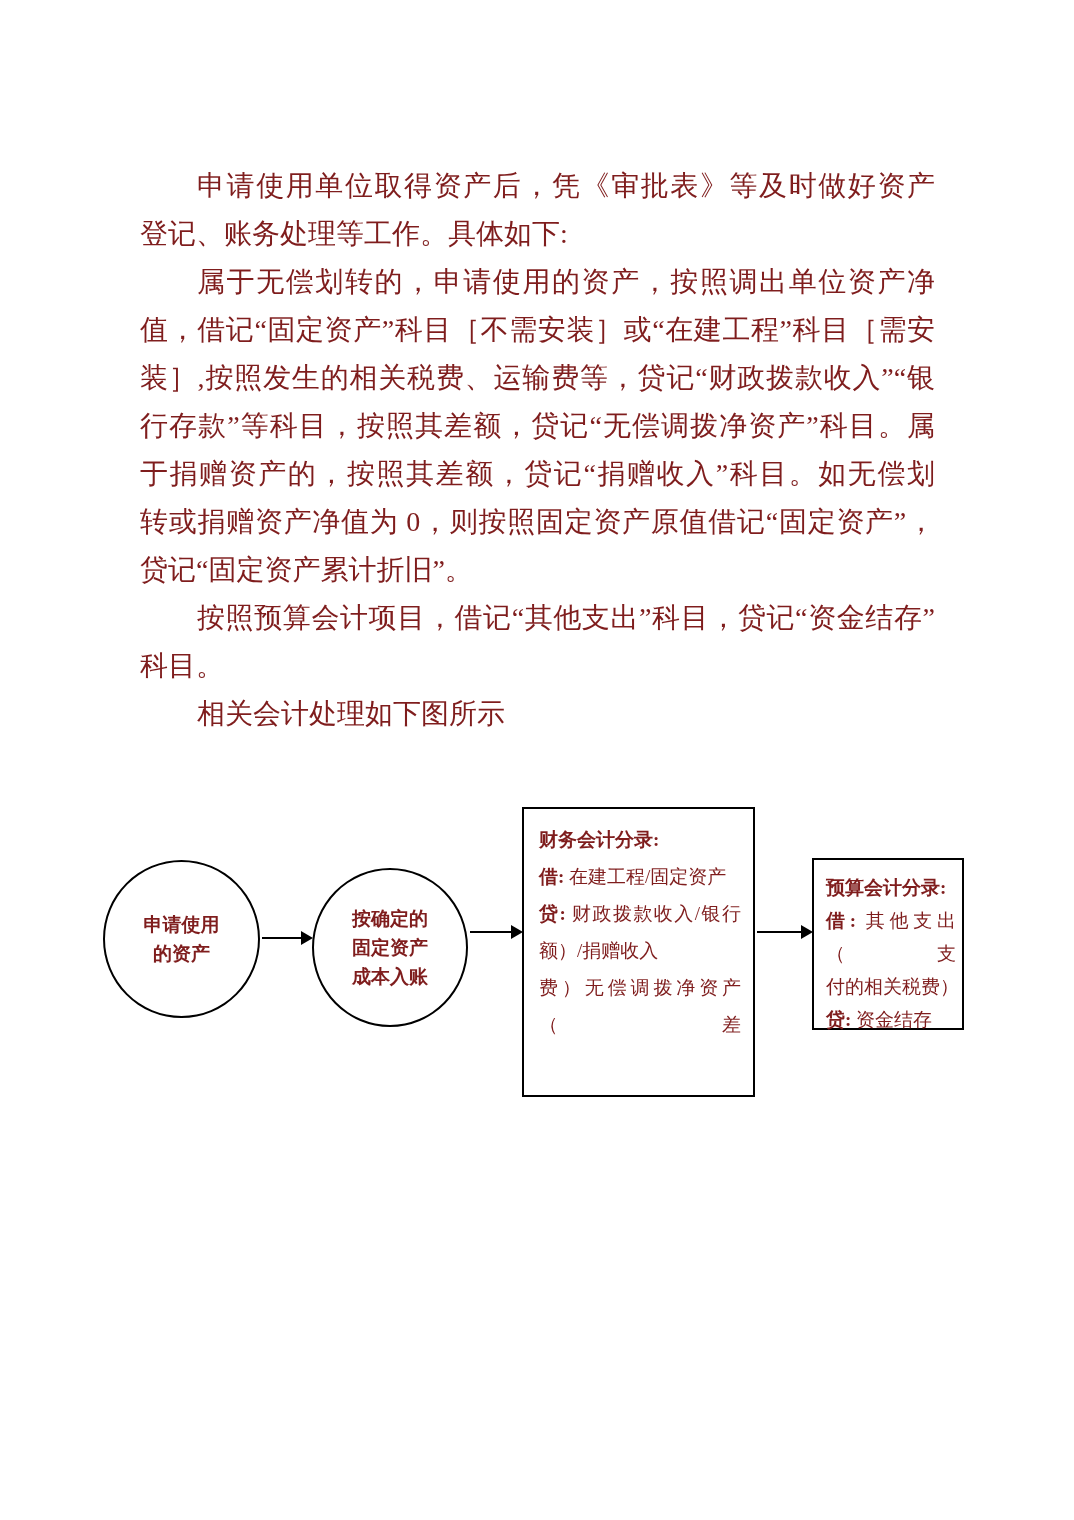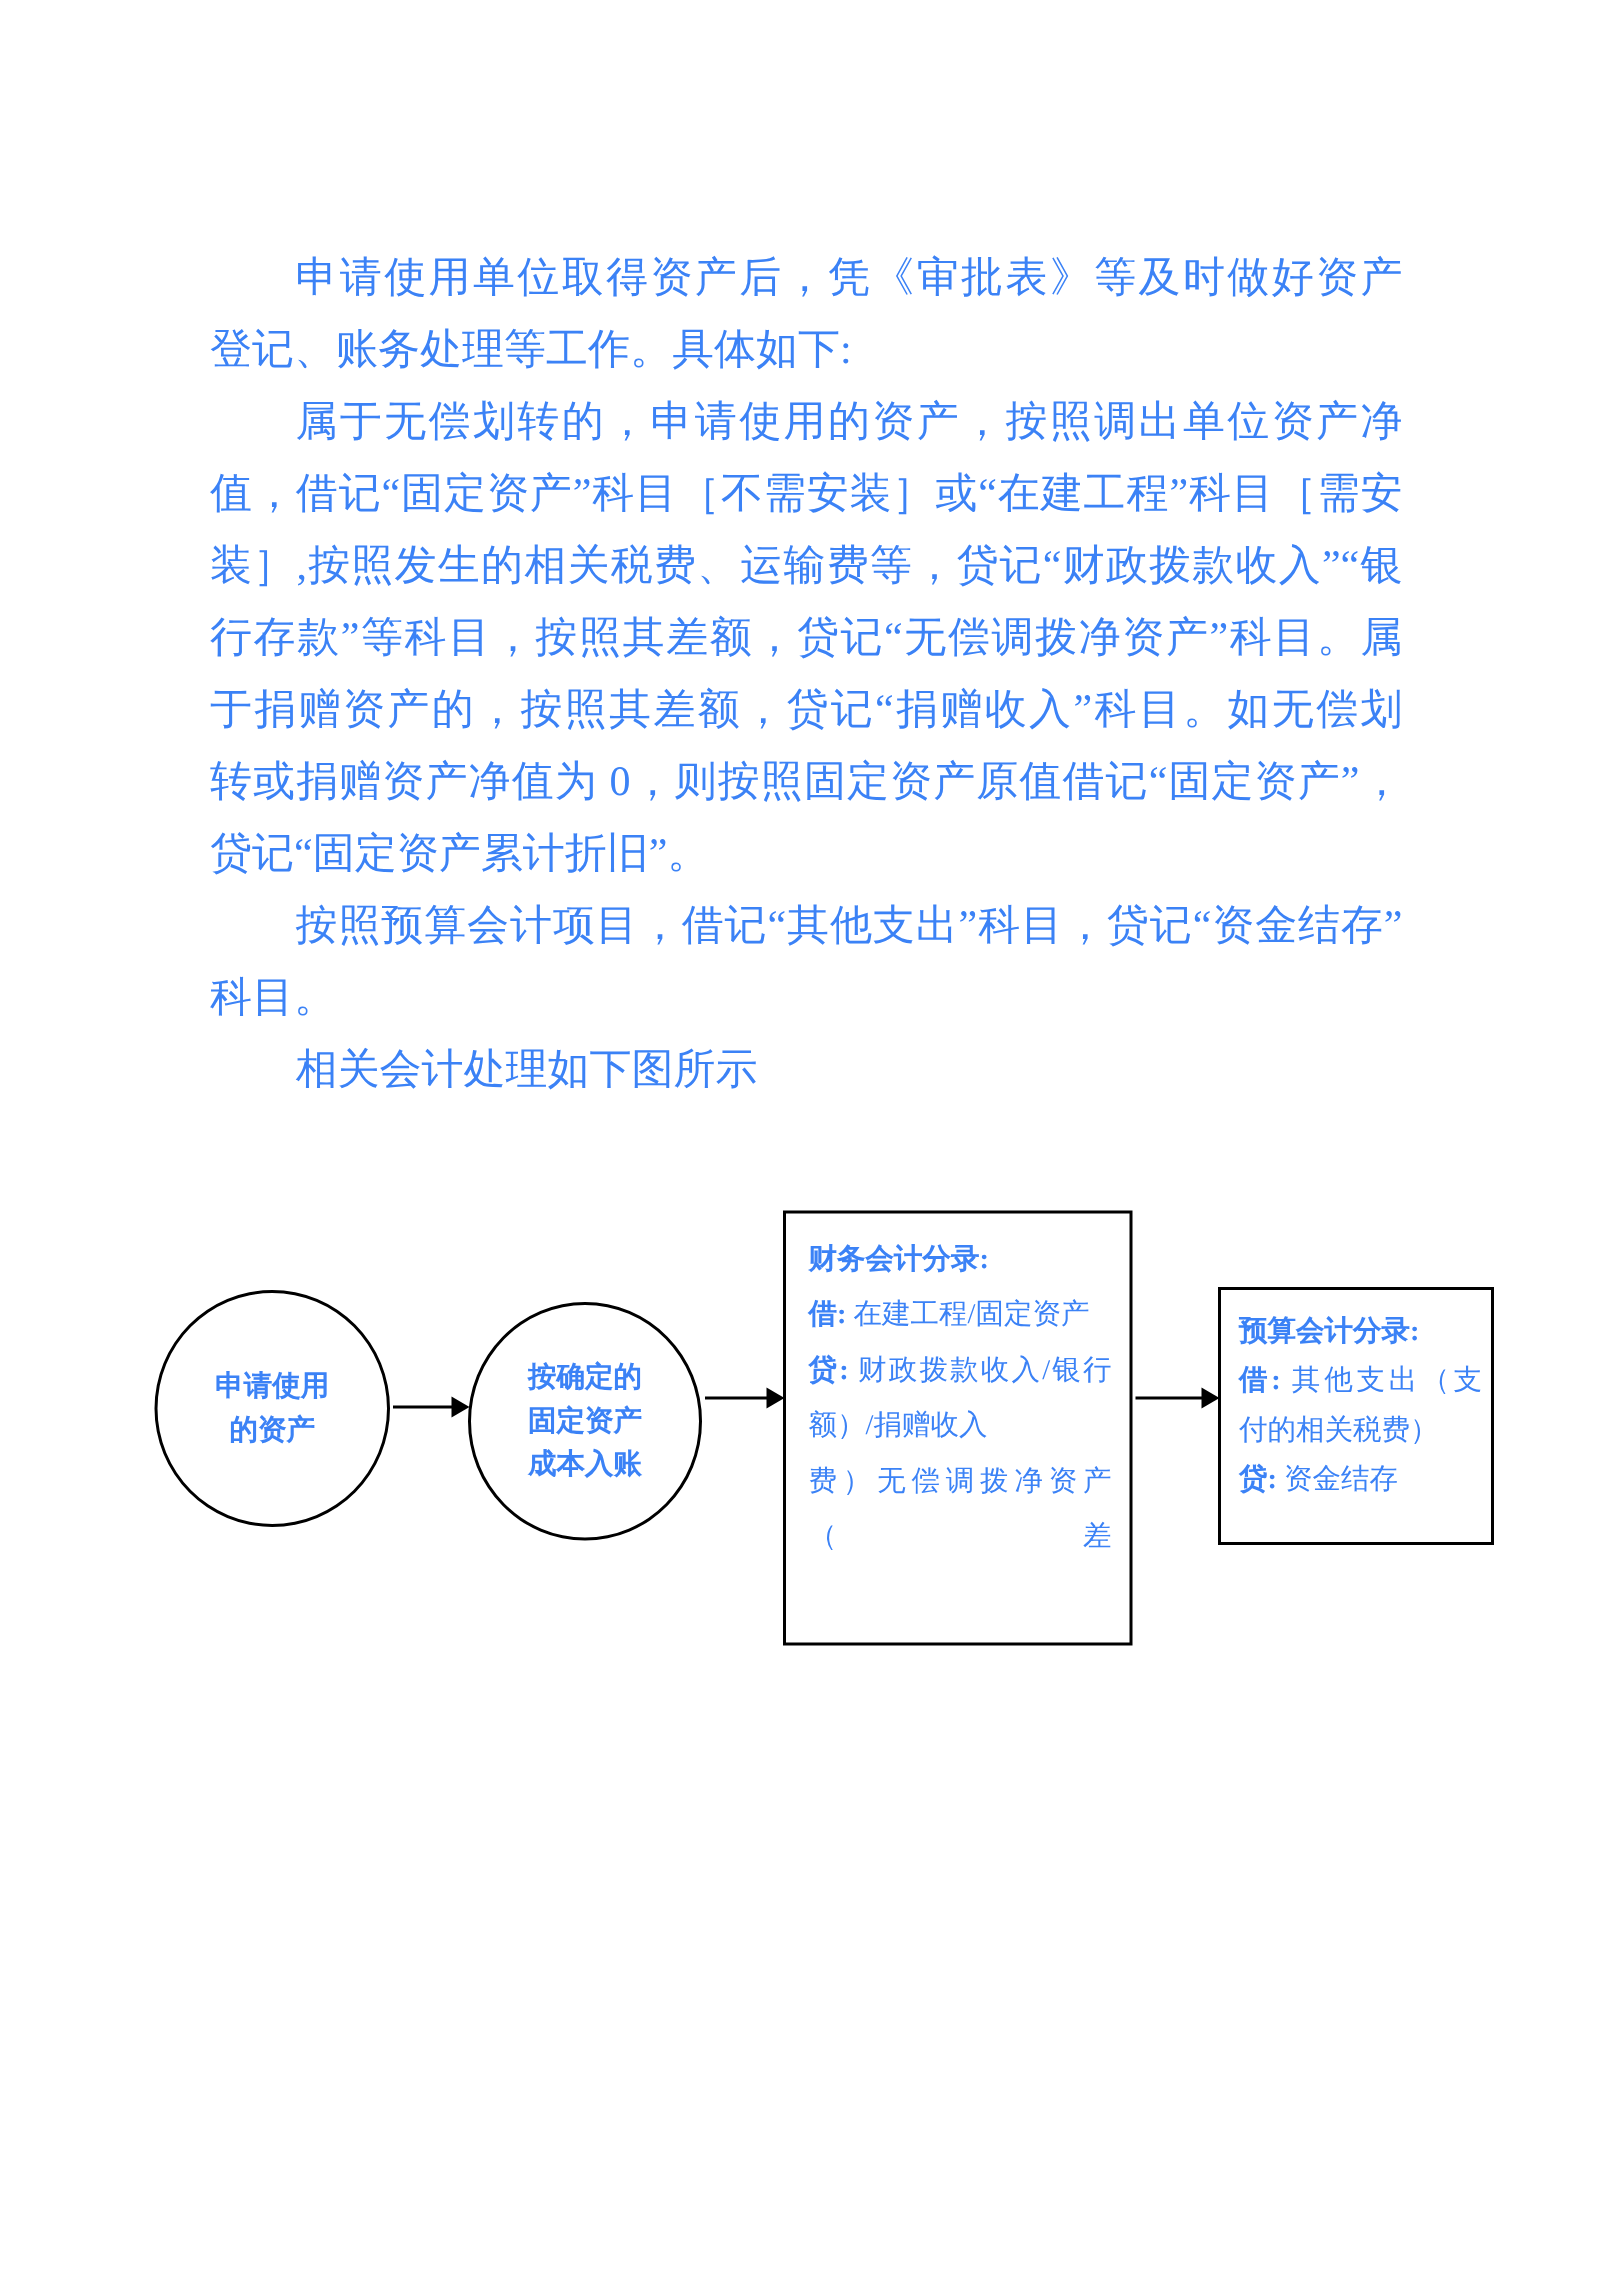--- a/index.html
+++ b/index.html
@@ -2,21 +2,21 @@
 <html><head>
 <meta charset="utf-8">
 <style>
   html,body { margin:0; padding:0; background:#e8e8e8; }
   .page {
     position: relative;
     width: 1074px;
     height: 1520px;
     margin: 0 auto;
     background: #ffffff;
-    color: #3b82f6;
+    color: #7f1d1d;
     font-family: "Liberation Serif", "DejaVu Serif", serif;
     overflow: hidden;
   }
 
   
   .body-text {
     position: absolute;
     left: 140px;
     top: 162px;
     width: 795px;
@@ -58,21 +58,21 @@
   .circle1 { left: 103px; top: 860px; width: 153px; height: 154px; }
   .circle1 .cblock { text-align: center; }
   .circle2 { left: 312px; top: 868px; width: 152px; height: 155px; }
 
   .rbox { box-sizing: border-box; font-family: Liberation Serif, serif; }
   .box1 {
     left: 522px; top: 807px; width: 233px; height: 290px;
     padding: 12px 12px 0 15px;
   }
   .box2 {
-    left: 812px; top: 858px; width: 184px; height: 172px;
+    left: 812px; top: 858px; width: 152px; height: 172px;
     padding: 11px 6px 0 12px;
   }
   .box-line {
     font-size: 19px;
     line-height: 37px;
     white-space: nowrap;
   }
   .box2 .box-line { line-height: 33px; }
   .box-line.stretch {
     white-space: normal;

